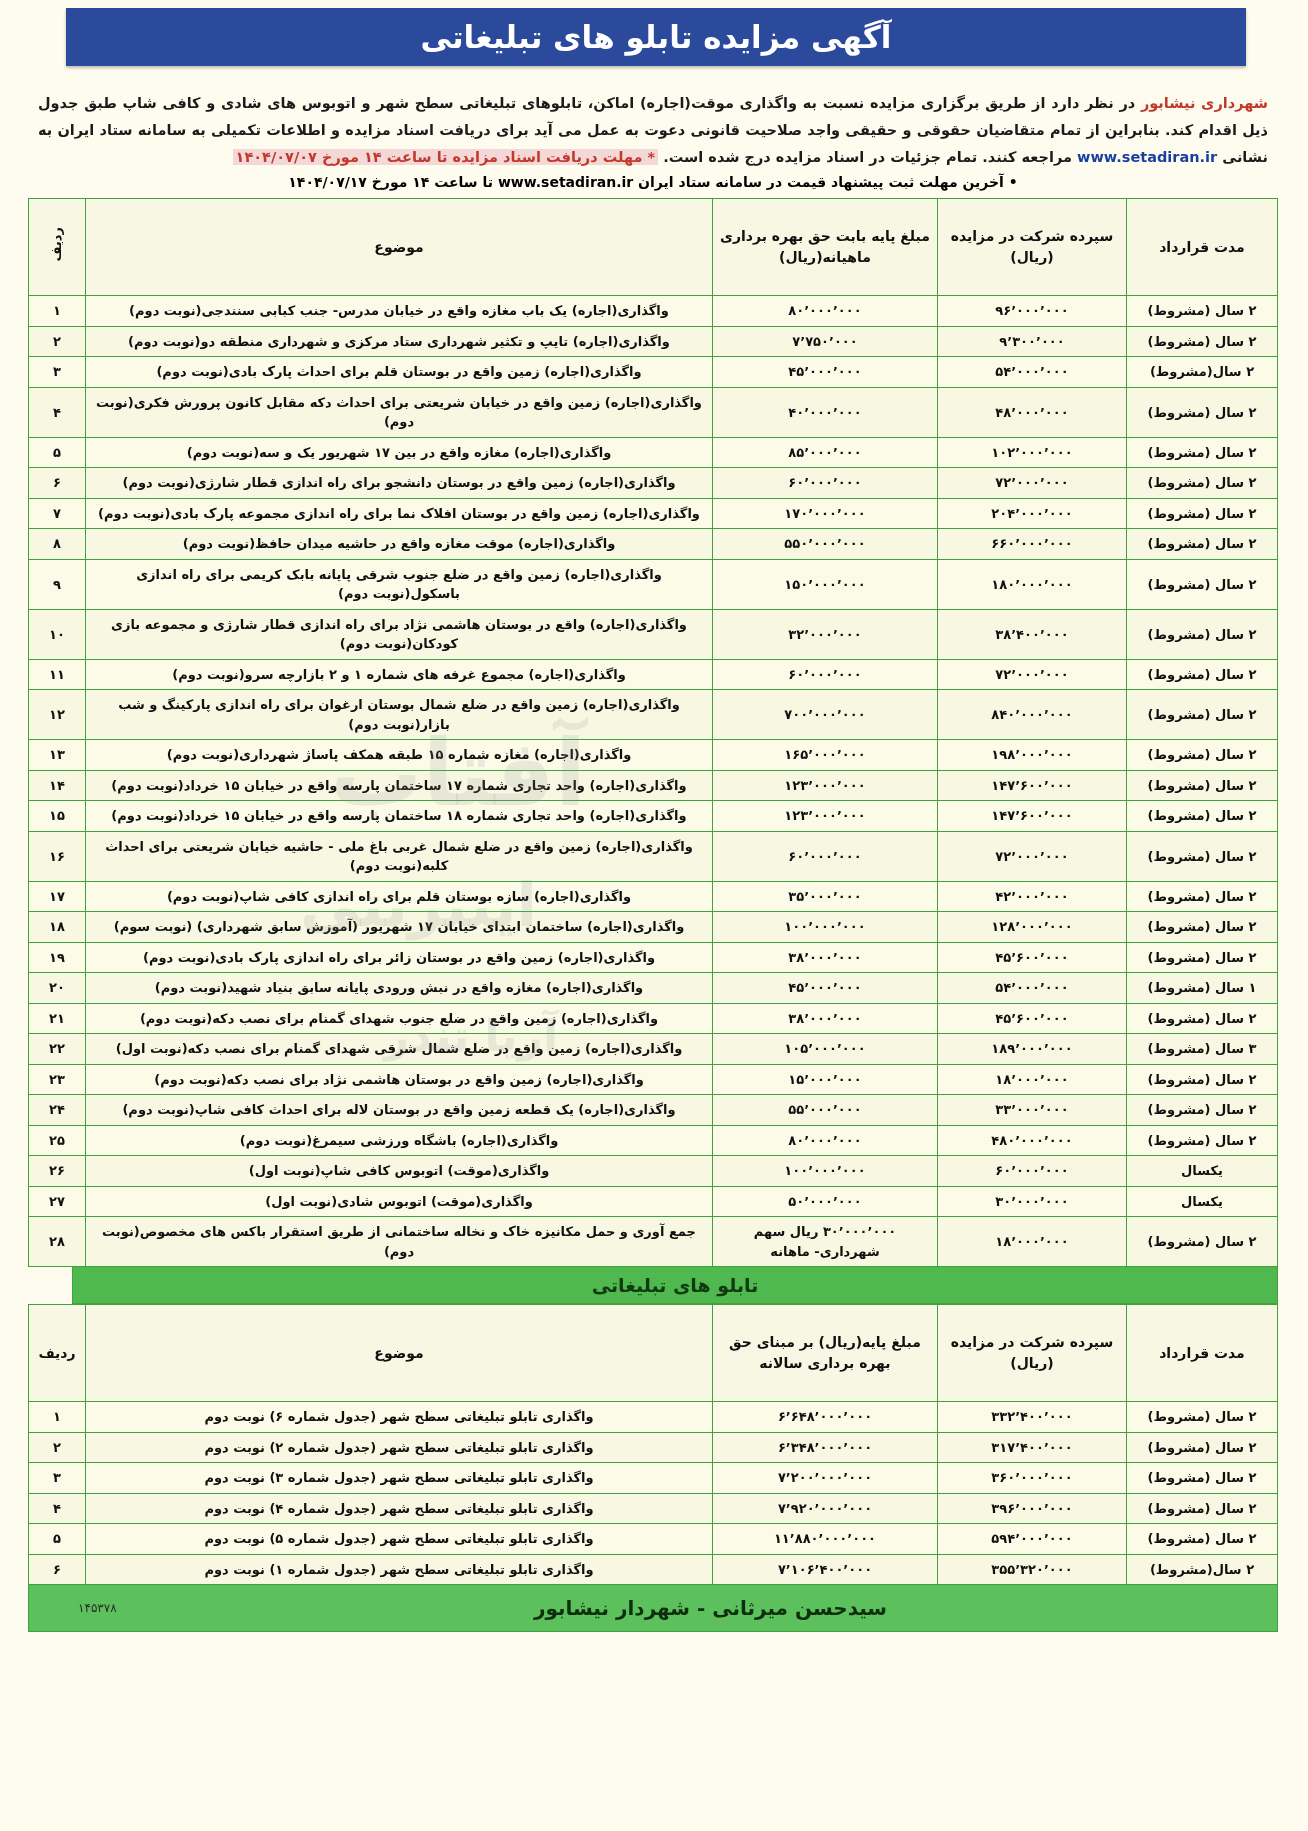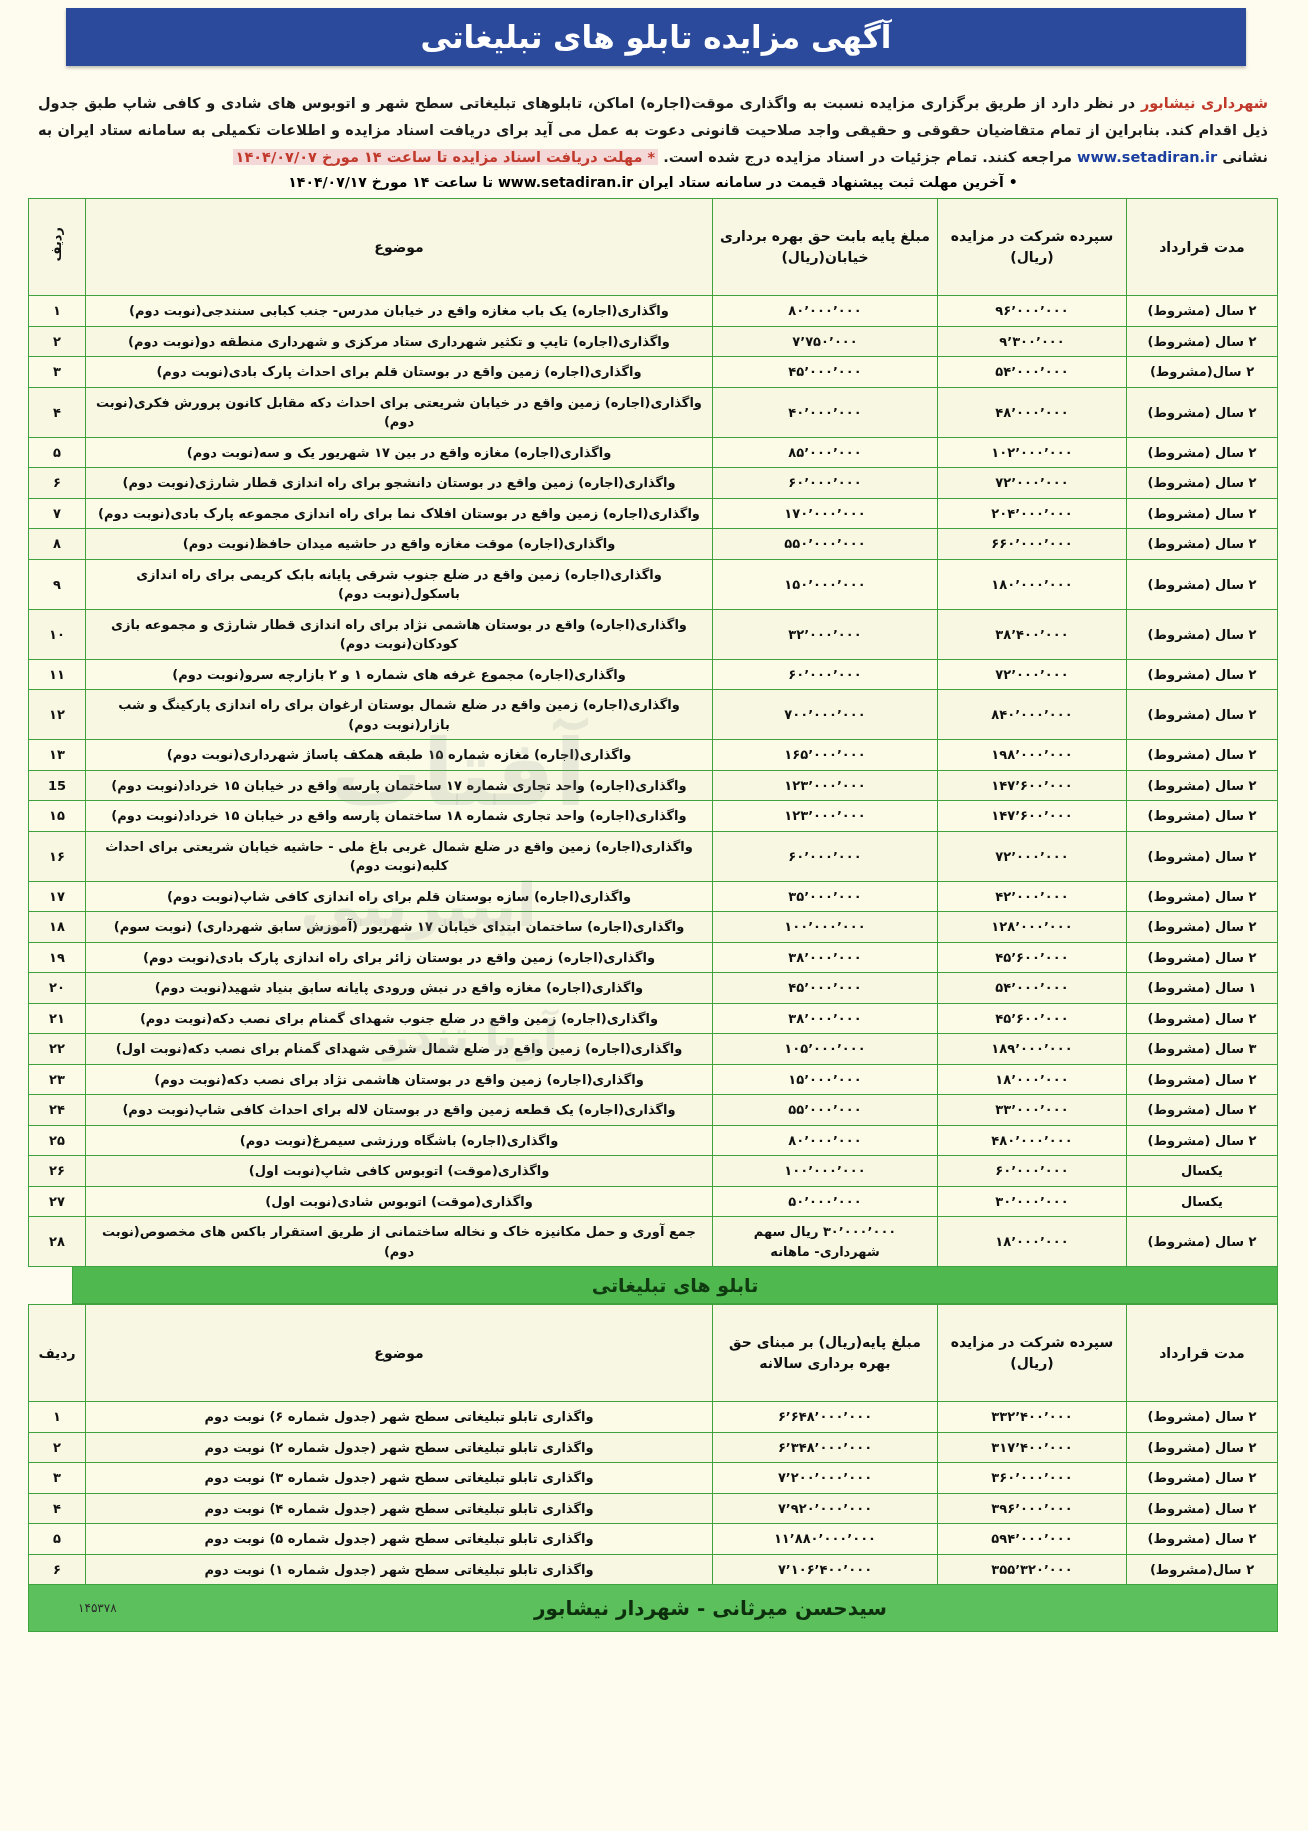--- a/index.html
+++ b/index.html
@@ -187,21 +187,21 @@
     <span class="org">شهرداری نیشابور</span><span> در نظر دارد از طریق برگزاری مزایده نسبت به واگذاری موقت(اجاره) اماکن، تابلوهای تبلیغاتی سطح شهر و اتوبوس های شادی و کافی شاپ طبق جدول ذیل اقدام کند. بنابراین از تمام متقاضیان حقوقی و حقیقی واجد صلاحیت قانونی دعوت به عمل می آید برای دریافت اسناد مزایده و اطلاعات تکمیلی به سامانه ستاد ایران به نشانی </span><span class="site">www.setadiran.ir</span><span> مراجعه کنند. تمام جزئیات در اسناد مزایده درج شده است.</span>
     <span class="deadline">* مهلت دریافت اسناد مزایده تا ساعت ۱۴ مورخ ۱۴۰۴/۰۷/۰۷</span>
   </div>
   <div class="intro-line2">• آخرین مهلت ثبت پیشنهاد قیمت در سامانه ستاد ایران www.setadiran.ir تا ساعت ۱۴ مورخ ۱۴۰۴/۰۷/۱۷</div>
 
   <table class="auction">
     <thead>
       <tr>
         <th class="col-duration">مدت قرارداد</th>
         <th class="col-deposit">سپرده شرکت در مزایده (ریال)</th>
-        <th class="col-base">مبلغ پایه بابت حق بهره برداری خیابان(ریال)</th>
+        <th class="col-base">مبلغ پایه بابت حق بهره برداری ماهیانه(ریال)</th>
         <th>موضوع</th>
         <th class="col-row"><span class="vert-head">ردیف</span></th>
       </tr>
     </thead>
     <tbody id="tbody-main">
         <tr>
           <td class="col-duration">۲ سال (مشروط)</td>
           <td class="col-deposit">۹۶٬۰۰۰٬۰۰۰</td>
           <td class="col-base">۸۰٬۰۰۰٬۰۰۰</td>
           <td class="subject">واگذاری(اجاره) یک باب مغازه واقع در خیابان مدرس- جنب کبابی سنندجی(نوبت دوم)</td>
@@ -289,21 +289,21 @@
           <td class="col-deposit">۱۹۸٬۰۰۰٬۰۰۰</td>
           <td class="col-base">۱۶۵٬۰۰۰٬۰۰۰</td>
           <td class="subject">واگذاری(اجاره) مغازه شماره ۱۵ طبقه همکف پاساژ شهرداری(نوبت دوم)</td>
           <td class="col-row">۱۳</td>
         </tr>
         <tr class="alt">
           <td class="col-duration">۲ سال (مشروط)</td>
           <td class="col-deposit">۱۴۷٬۶۰۰٬۰۰۰</td>
           <td class="col-base">۱۲۳٬۰۰۰٬۰۰۰</td>
           <td class="subject">واگذاری(اجاره) واحد تجاری شماره ۱۷ ساختمان پارسه واقع در خیابان ۱۵ خرداد(نوبت دوم)</td>
-          <td class="col-row">15</td>
+          <td class="col-row">۱۴</td>
         </tr>
         <tr>
           <td class="col-duration">۲ سال (مشروط)</td>
           <td class="col-deposit">۱۴۷٬۶۰۰٬۰۰۰</td>
           <td class="col-base">۱۲۳٬۰۰۰٬۰۰۰</td>
           <td class="subject">واگذاری(اجاره) واحد تجاری شماره ۱۸ ساختمان پارسه واقع در خیابان ۱۵ خرداد(نوبت دوم)</td>
           <td class="col-row">۱۵</td>
         </tr>
         <tr class="alt">
           <td class="col-duration">۲ سال (مشروط)</td>

